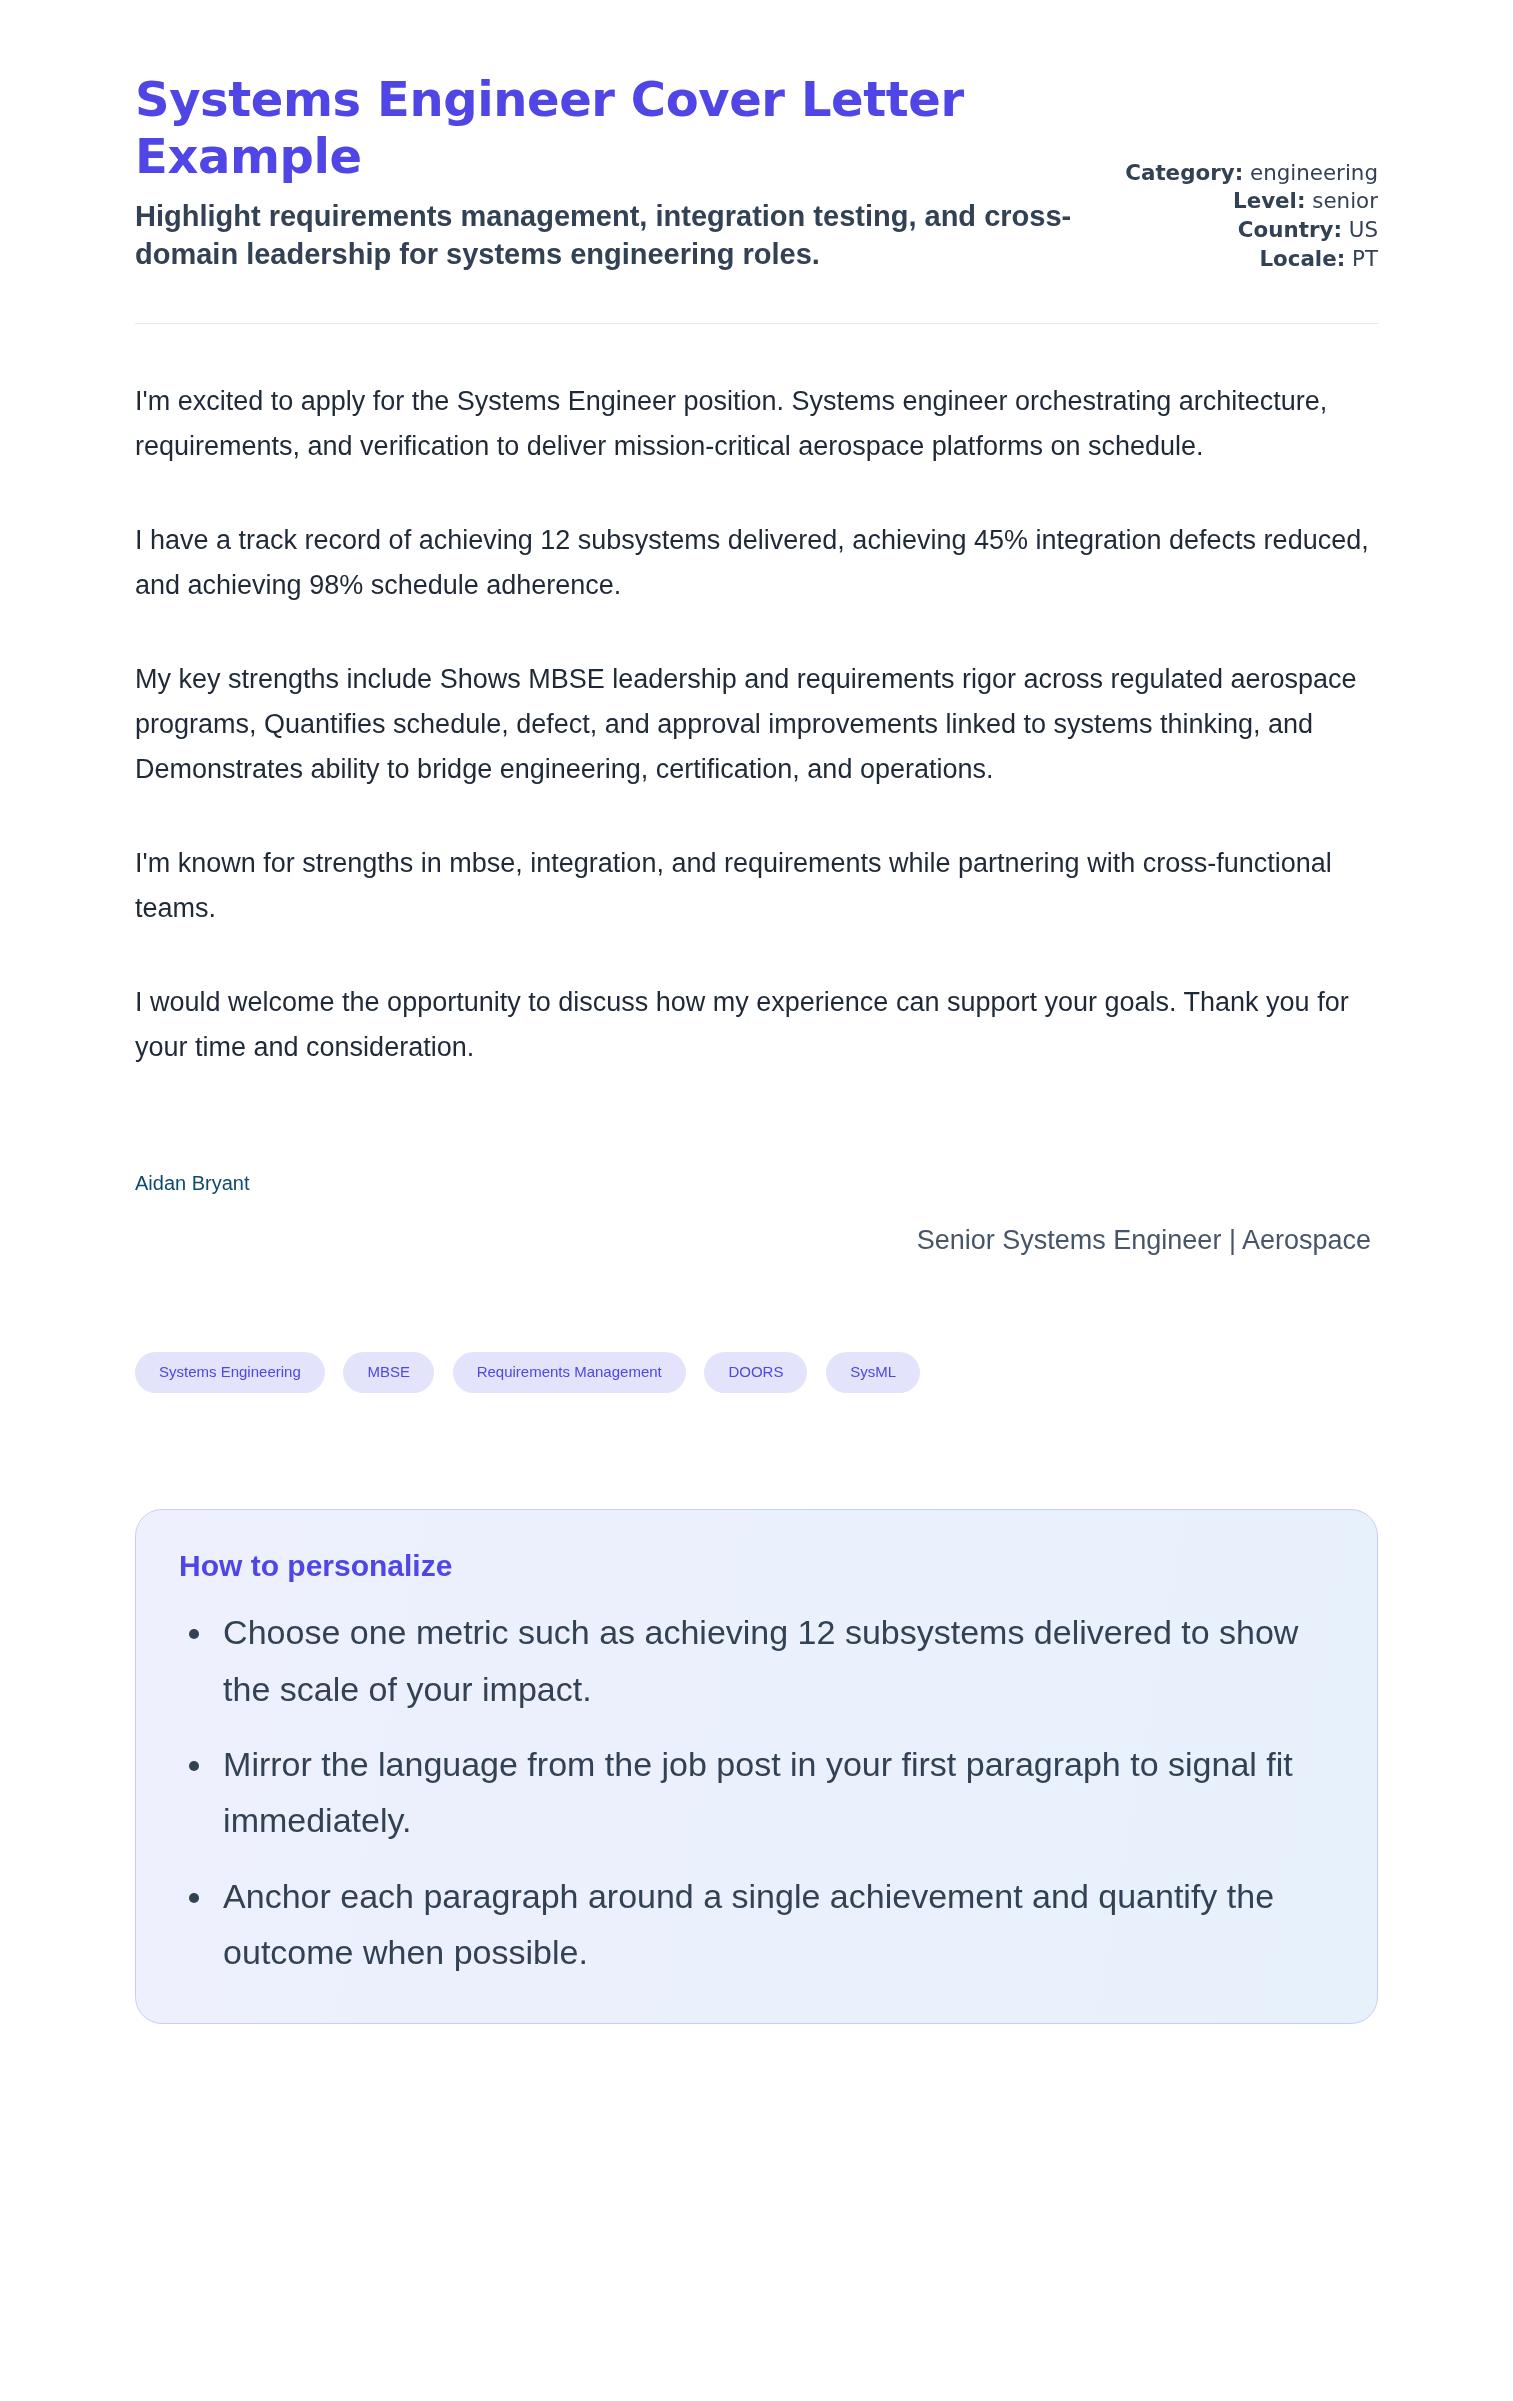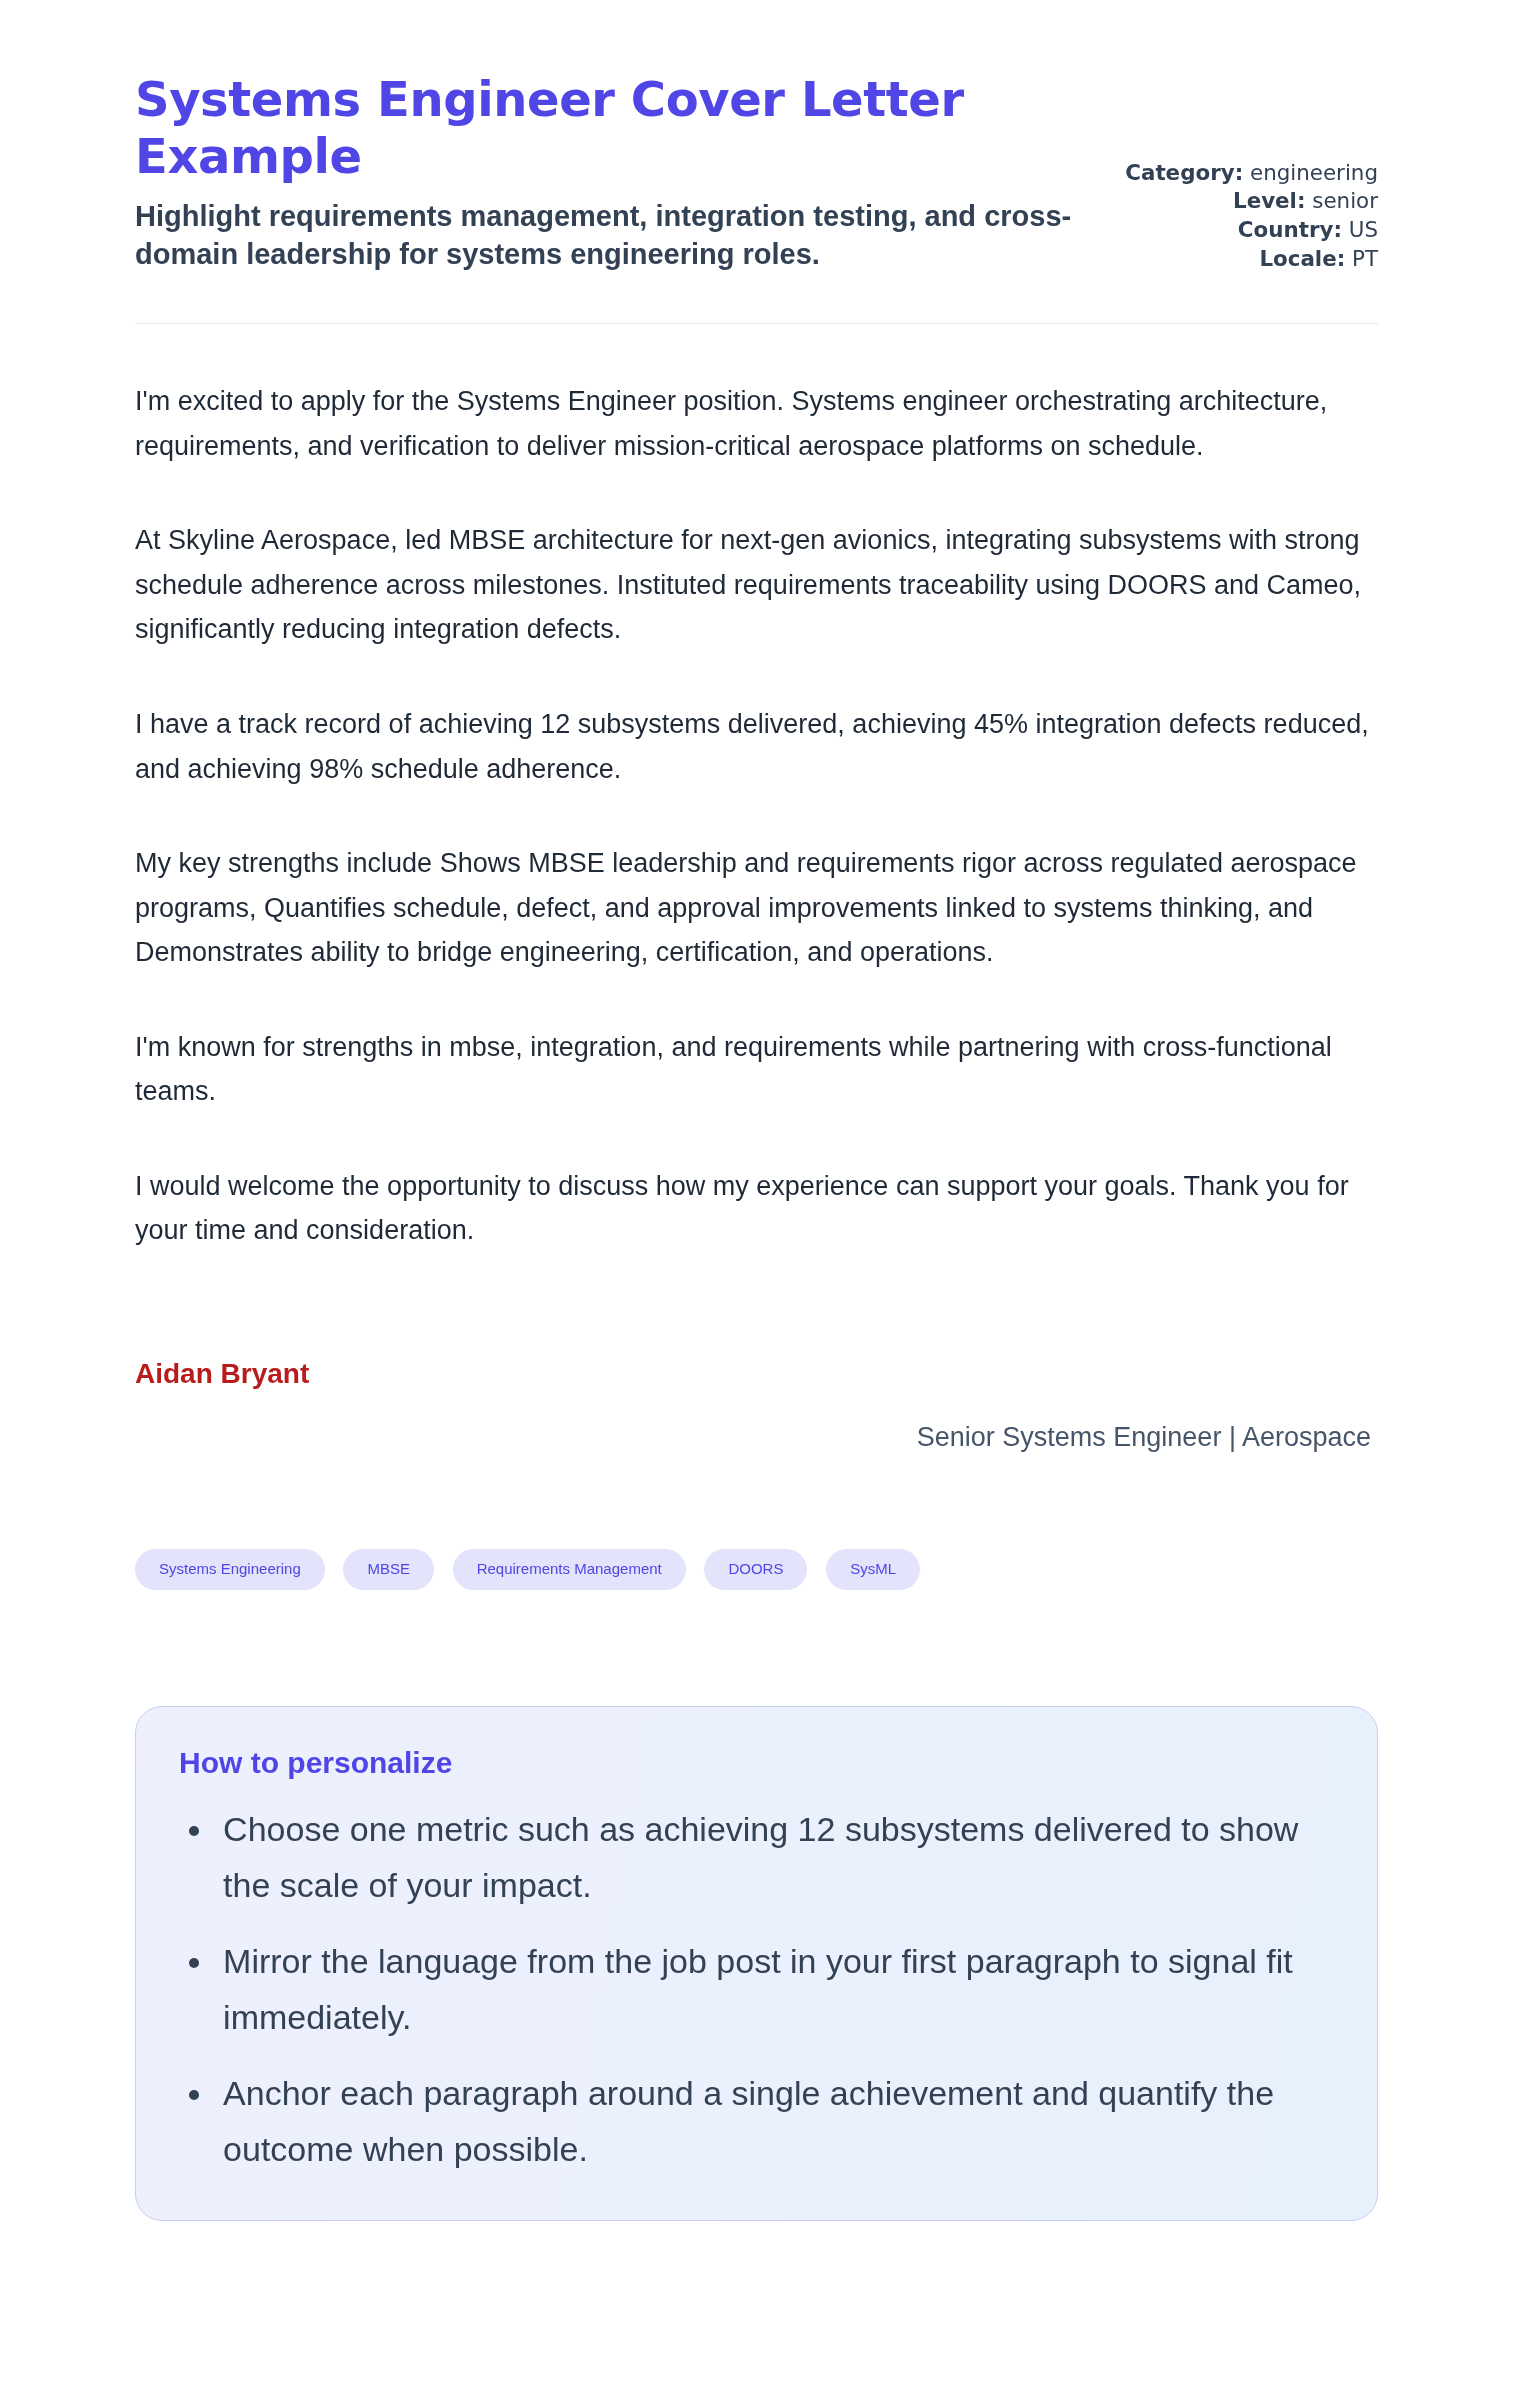--- a/index.html
+++ b/index.html
@@ -57,21 +57,21 @@
     color: #4f46e5;
     font-weight: 700;
     font-size: 27px;
     margin: 0 0 46px;
   }
   .body-par { margin: 0 0 50px; }
   .body-par:last-of-type { margin-bottom: 0; }
 
   
   .signature { margin-top: 98px; }
-  .sig-name { font-size: 28px; font-weight: 700; color: #b91c1c; margin: 0 0 18px; }
+  .sig-name { font-size: 20px; font-weight: 400; color: #0c4a6e; margin: 0 0 18px; }
   .sig-role { font-size: 27px; color: #475569; margin: 7px; text-align: right; }
 
   
   .tags { margin-top: 89px; display: flex; flex-wrap: wrap; gap: 18.7px; }
   .tag {
     display: inline-block;
     background: #e3e3fb;
     color: #4f46e5;
     font-size: 15px;
     line-height: 1.2;
@@ -130,21 +130,20 @@
       </div>
       <div class="meta-item">
         <span class="meta-label">Locale:</span>
         <span class="meta-value">PT</span>
       </div>
     </aside>
   </header>
 
   <section class="letter">
     <p class="body-par">I'm excited to apply for the Systems Engineer position. Systems engineer orchestrating architecture, requirements, and verification to deliver mission-critical aerospace platforms on schedule.</p>
-    <p class="body-par">At Skyline Aerospace, led MBSE architecture for next-gen avionics, integrating subsystems with strong schedule adherence across milestones. Instituted requirements traceability using DOORS and Cameo, significantly reducing integration defects.</p>
     <p class="body-par">I have a track record of achieving 12 subsystems delivered, achieving 45% integration defects reduced, and achieving 98% schedule adherence.</p>
     <p class="body-par">My key strengths include Shows MBSE leadership and requirements rigor across regulated aerospace programs, Quantifies schedule, defect, and approval improvements linked to systems thinking, and Demonstrates ability to bridge engineering, certification, and operations.</p>
     <p class="body-par">I'm known for strengths in mbse, integration, and requirements while partnering with cross-functional teams.</p>
     <p class="body-par">I would welcome the opportunity to discuss how my experience can support your goals. Thank you for your time and consideration.</p>
 
     <div class="signature">
       <p class="sig-name">Aidan Bryant</p>
       <p class="sig-role">Senior Systems Engineer | Aerospace</p>
     </div>
   </section>

